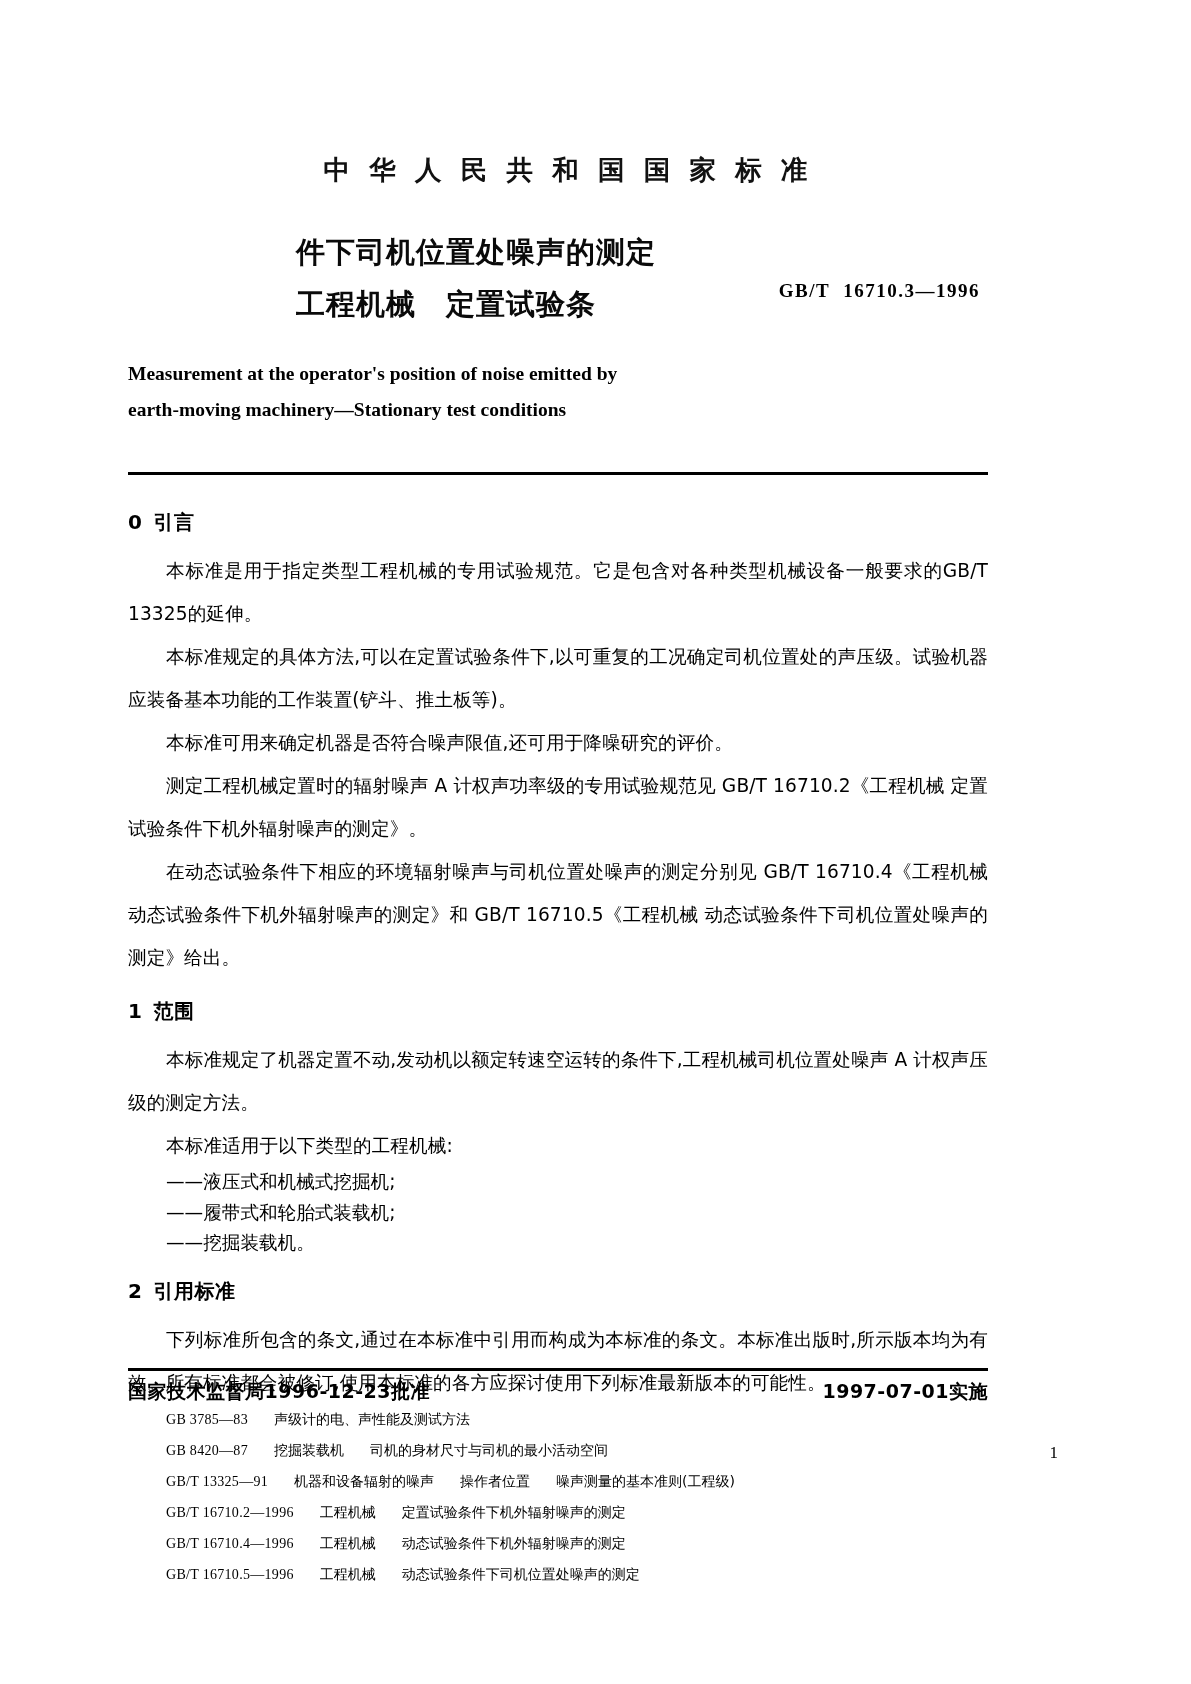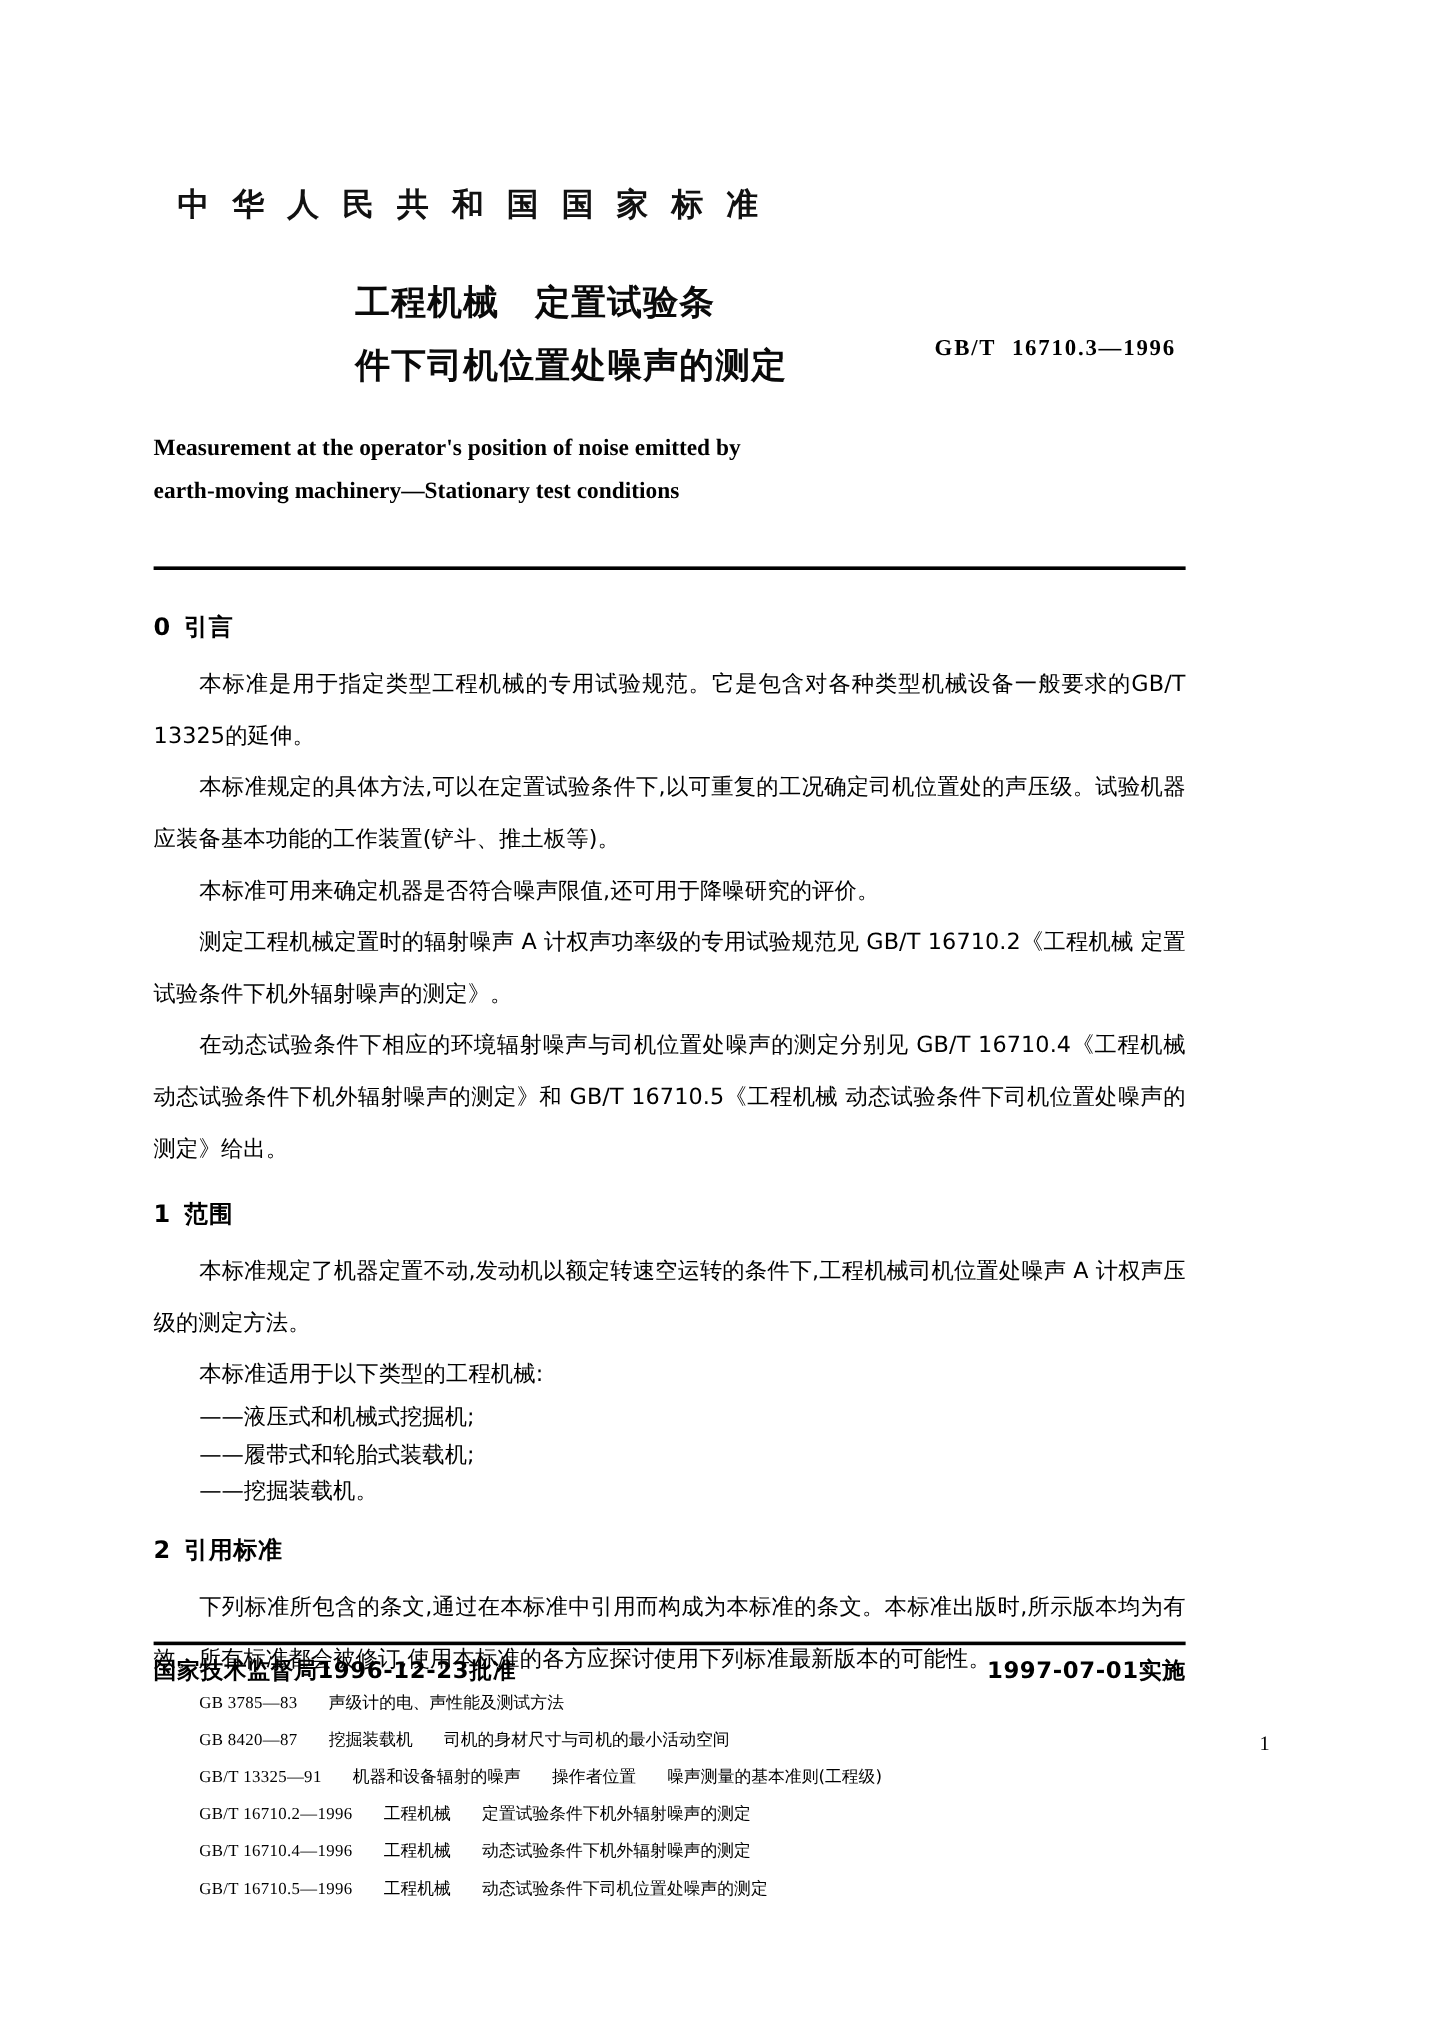--- a/index.html
+++ b/index.html
@@ -24,20 +24,21 @@
   .content {
     position: absolute;
     left: 128px;
     top: 0;
     width: 860px;
   }
 
   
   .masthead {
     margin-top: 152px;
+    text-align: center;
     font-family: "DejaVu Sans", sans-serif;
     font-weight: bold;
     font-size: 26.5px;
     letter-spacing: 5px;
     color: #111;
     padding-left: 20px;
   }
 
   
   .title-block {
@@ -161,24 +162,24 @@
 </head>
 <body>
 
 <div class="page">
   <div class="content">
 
     <div class="masthead">中 华 人 民 共 和 国 国 家 标 准</div>
 
     <div class="title-block">
       <div class="cn-title">
+        <div>件下司机位置处噪声的测定</div>
         <div>
           <span>工程机械</span><span class="gap"></span><span>定置试验条</span>
         </div>
-        <div>件下司机位置处噪声的测定</div>
       </div>
       <div class="std-no">
         <span>GB/T</span><span class="sp"></span><span>16710.3—1996</span>
       </div>
     </div>
 
     <div class="en-title">
       <div>Measurement at the operator's position of noise emitted by</div>
       <div>earth-moving machinery—Stationary test conditions</div>
     </div>

